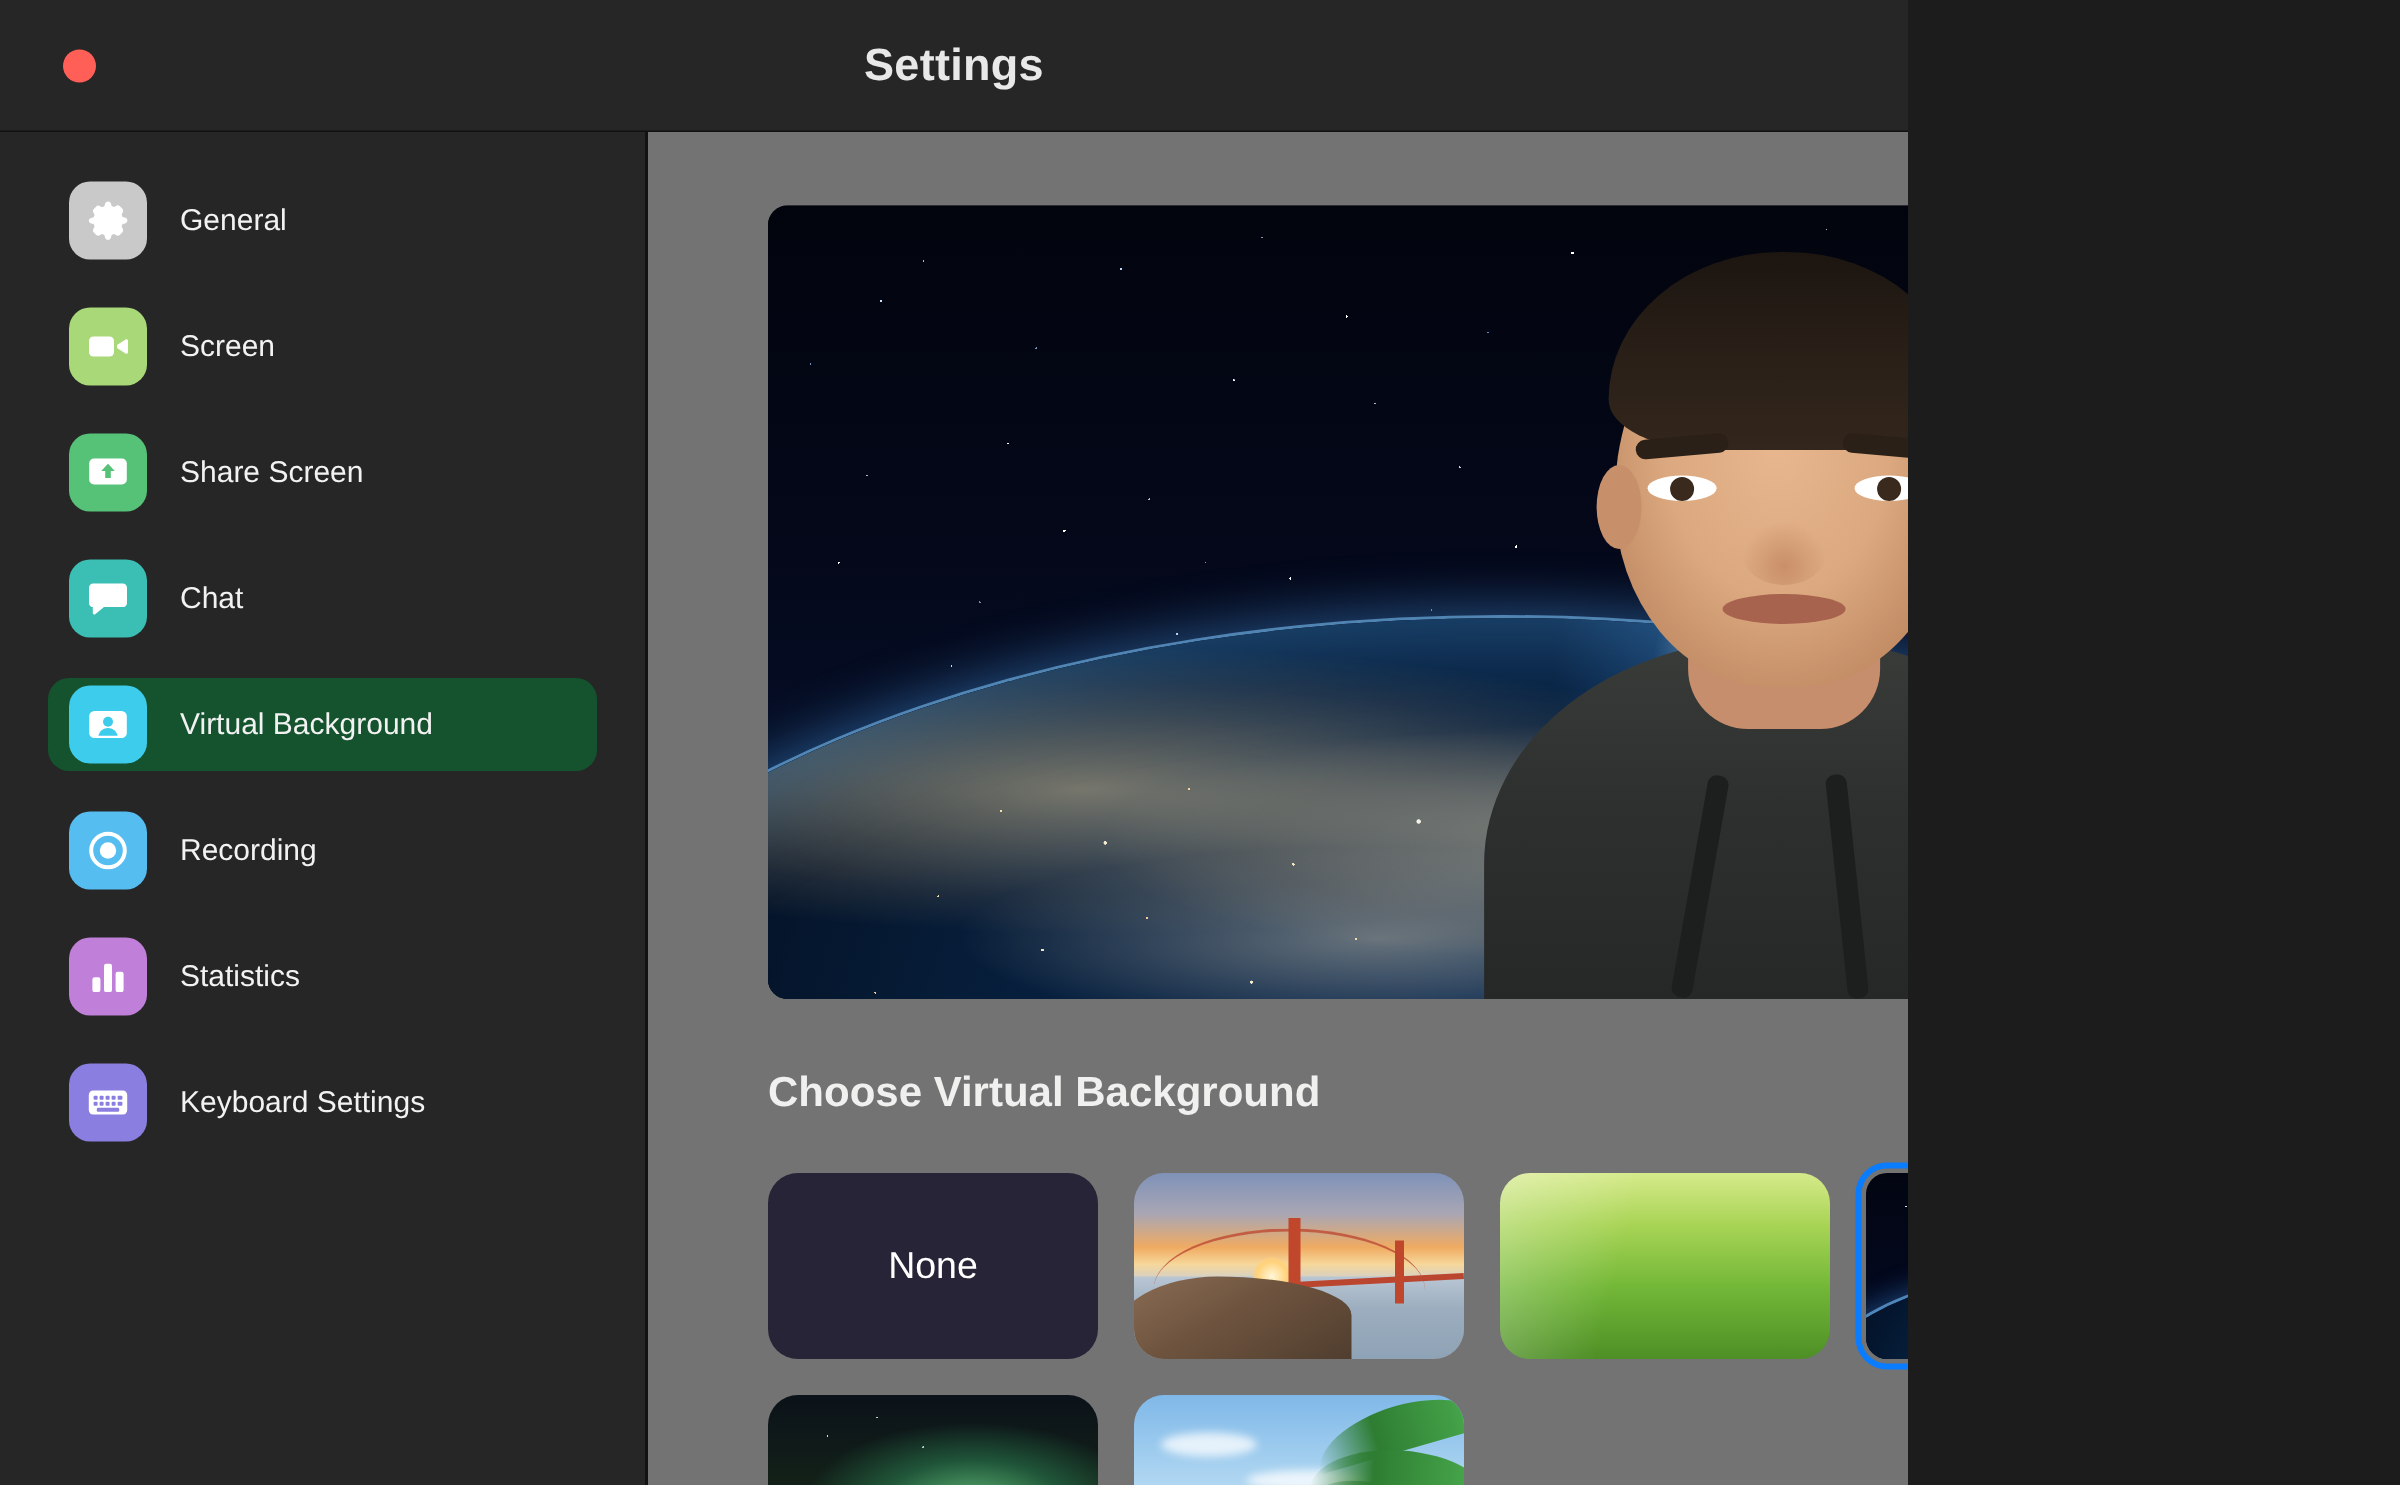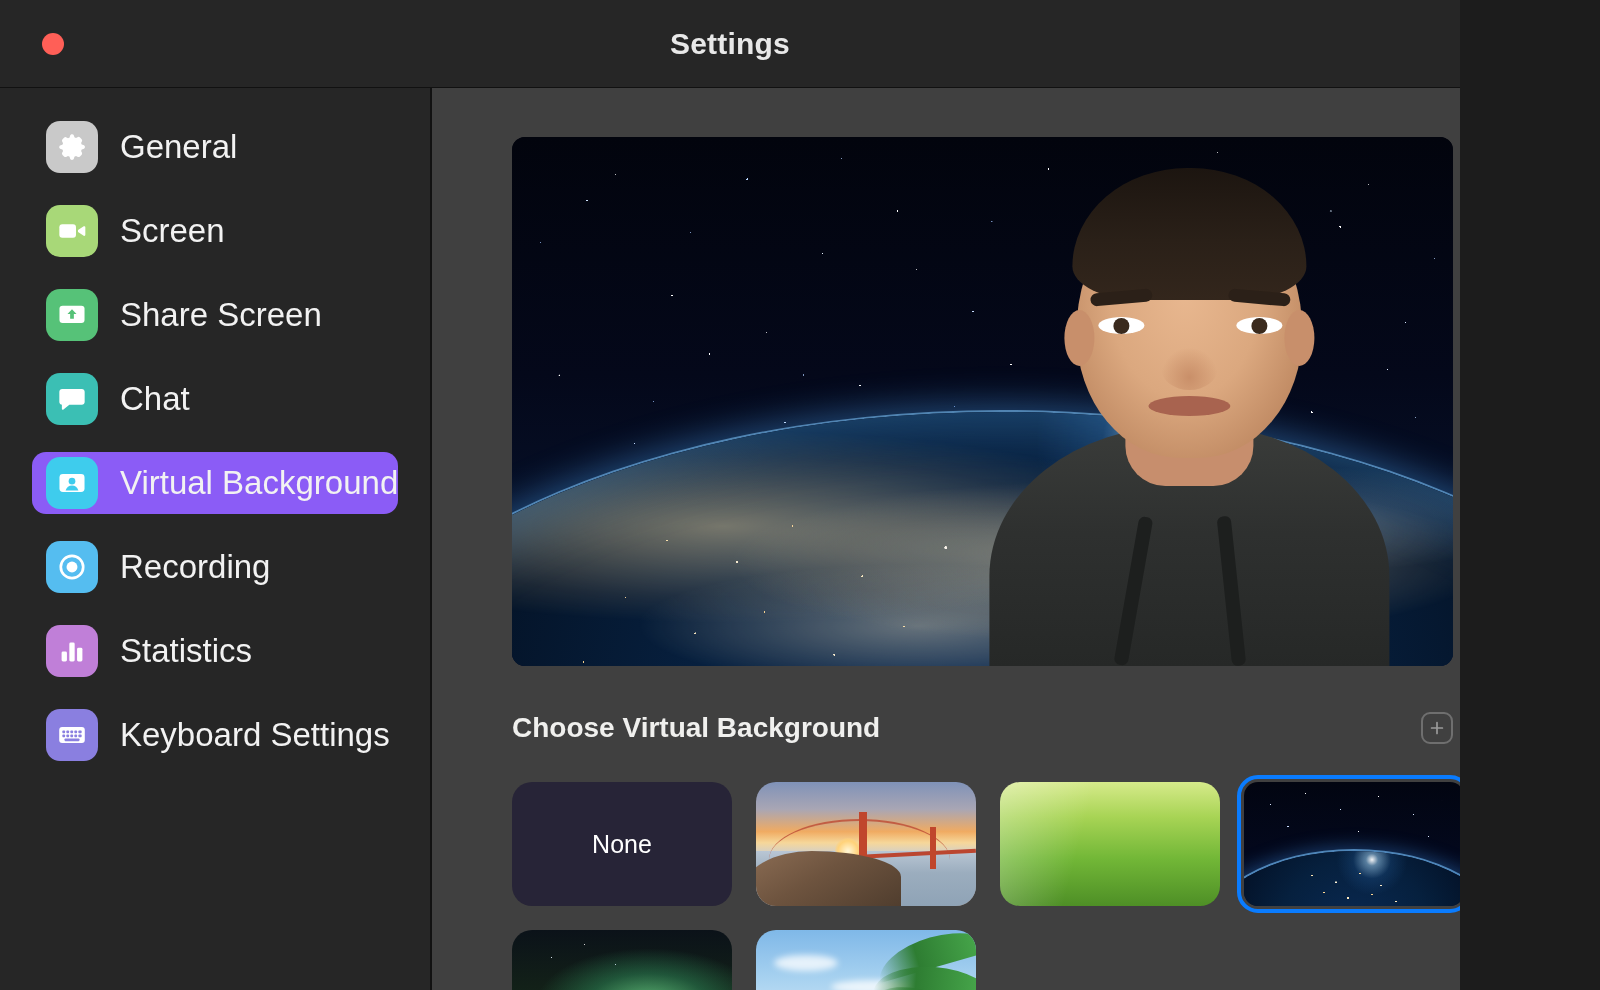--- a/index.html
+++ b/index.html
@@ -9,21 +9,21 @@
     width: 1600px;
     height: 990px;
     overflow: hidden;
     background: #1c1c1c;
     font-family: "Liberation Sans", sans-serif;
     -webkit-font-smoothing: antialiased;
   }
 
   .window {
     position: relative;
-    width: 1460px;
+    width: 1272px;
     height: 990px;
     background: #262626;
     display: flex;
     flex-direction: column;
   }
 
   
   .titlebar {
     position: relative;
     height: 88px;
@@ -75,42 +75,42 @@
     position: relative;
     display: flex;
     align-items: center;
     height: 62px;
     margin: 0 32px 0 32px;
     padding: 0 14px;
     border-radius: 14px;
     cursor: default;
   }
   .nav-item + .nav-item { margin-top: 22px; }
-  .nav-item.selected { background: #8b5cf6; }
+  .nav-item.selected { background: #14532d; }
 
   .nav-icon {
     width: 52px; height: 52px;
     flex: 0 0 52px;
     border-radius: 14px;
     display: flex;
     align-items: center;
     justify-content: center;
   }
   .nav-icon svg { display: block; }
   .nav-label {
     margin-left: 22px;
-    font-size: 33px;
+    font-size: 20px;
     color: #f2f2f2;
     white-space: nowrap;
   }
 
   
   .content {
     flex: 1 1 auto;
-    background: #404040;
+    background: #737373;
     position: relative;
     overflow: hidden;
     padding: 49px 0 12px 80px;
   }
 
   
   .preview {
     position: relative;
     width: 941px;
     height: 529px;

